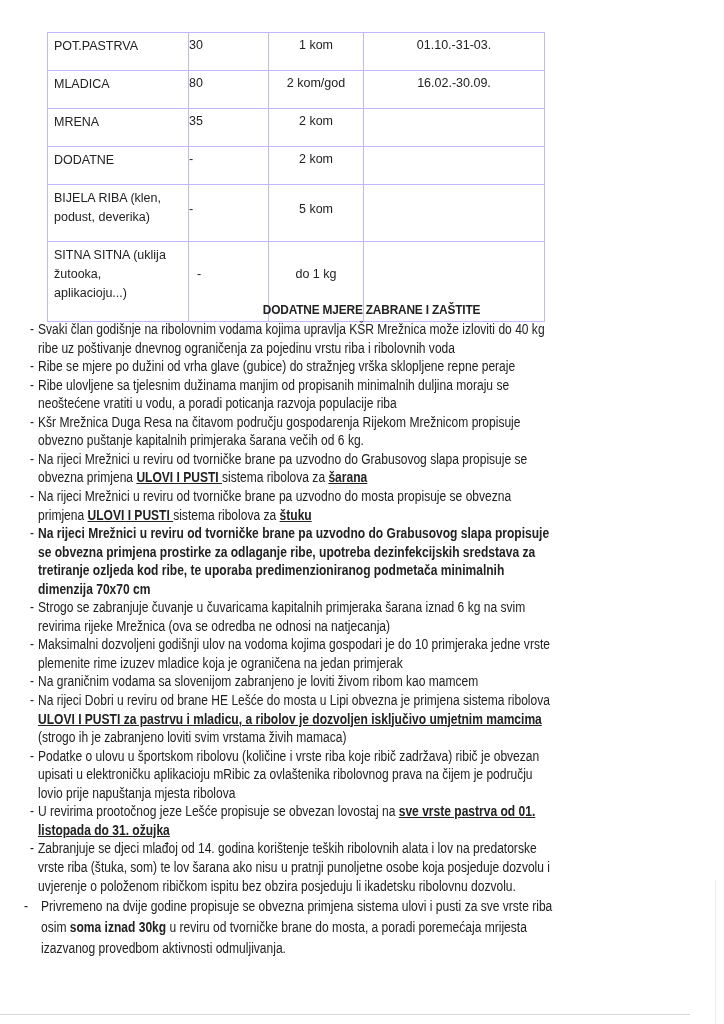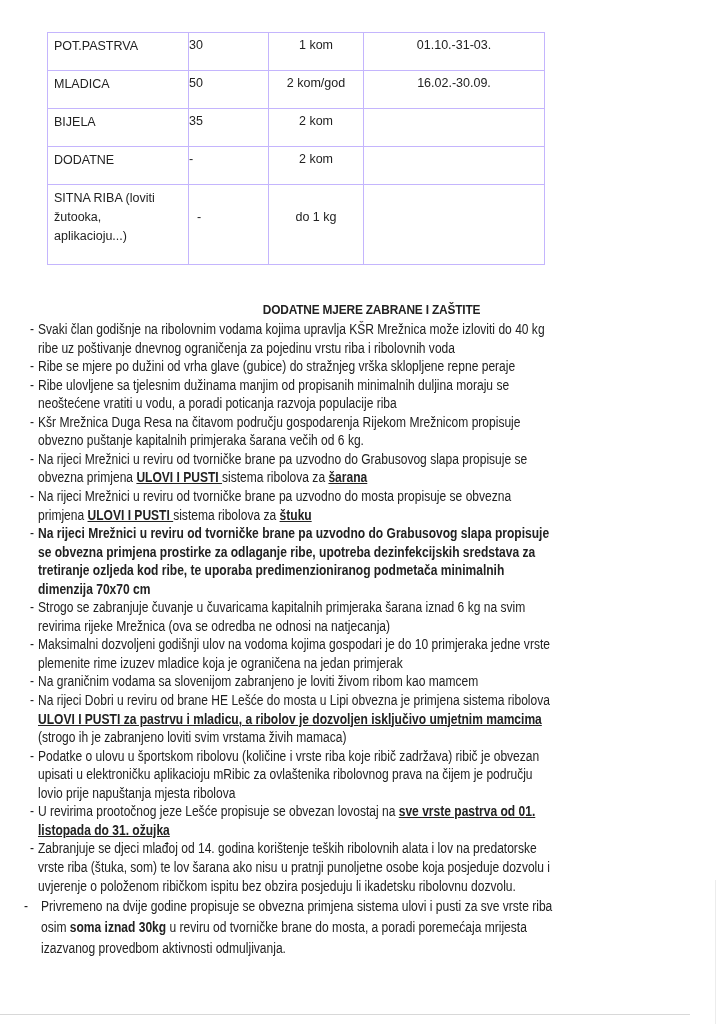--- a/index.html
+++ b/index.html
@@ -43,56 +43,71 @@
         <td class="c3">
             <span class="t">1 kom</span>
           </td>
         <td class="c4">
             <span class="t">01.10.-31-03.</span>
           </td>
       </tr>
       <tr class="r1">
         <td class="c1">MLADICA</td>
         <td class="c2">
-            <span class="t">50</span>
+            <span class="t">80</span>
           </td>
         <td class="c3">
             <span class="t">2 kom/god</span>
           </td>
         <td class="c4">
             <span class="t">16.02.-30.09.</span>
           </td>
       </tr>
       <tr class="r1">
-        <td class="c1">BIJELA</td>
+        <td class="c1">MRENA</td>
         <td class="c2">
             <span class="t">35</span>
           </td>
         <td class="c3">
             <span class="t">2 kom</span>
           </td>
         <td class="c4">
             <span class="t"></span>
           </td>
       </tr>
       <tr class="r1">
         <td class="c1">DODATNE</td>
         <td class="c2">
             <span class="t">-</span>
           </td>
         <td class="c3">
             <span class="t">2 kom</span>
+          </td>
+        <td class="c4">
+            <span class="t"></span>
+          </td>
+      </tr>
+      <tr class="r5">
+        <td class="c1">
+          <div>BIJELA RIBA (klen,</div>
+          <div>podust, deverika)</div>
+        </td>
+        <td class="c2">
+            <span class="t">-</span>
+          </td>
+        <td class="c3">
+            <span class="t">5 kom</span>
           </td>
         <td class="c4">
             <span class="t"></span>
           </td>
       </tr>
       <tr class="r6">
         <td class="c1">
-          <div>SITNA RIBA (loviti</div>
+          <div>SITNA SITNA (uklija</div>
           <div>žutooka,</div>
           <div>aplikacioju...)</div>
         </td>
         <td class="c2" style="text-align:left;">
             <span class="t" style="padding-left:8px;">-</span>
           </td>
         <td class="c3">
             <span class="t">do 1 kg</span>
           </td>
         <td class="c4">

